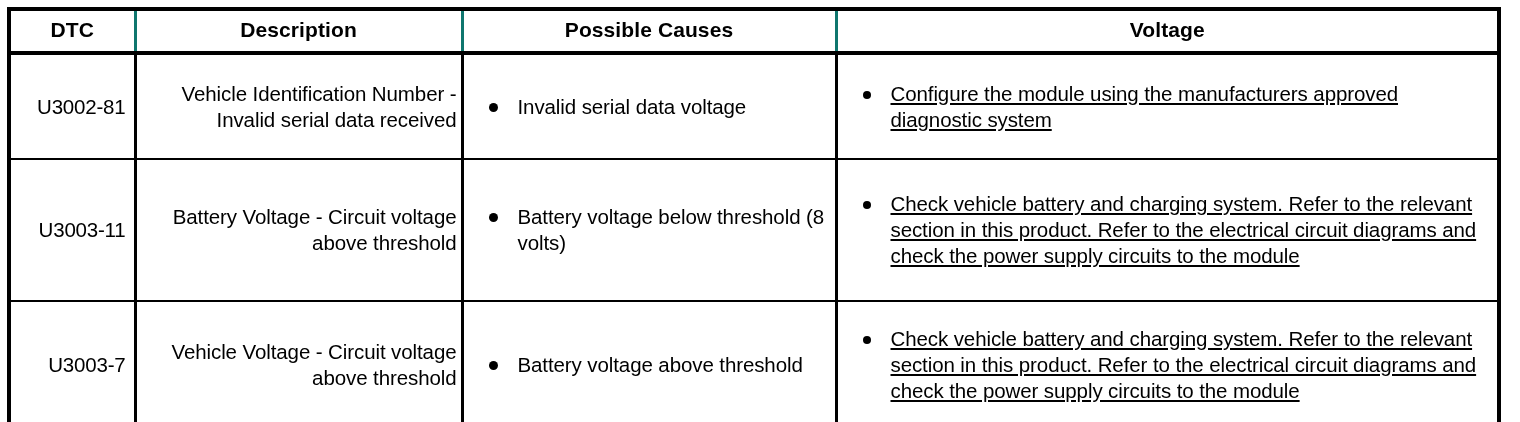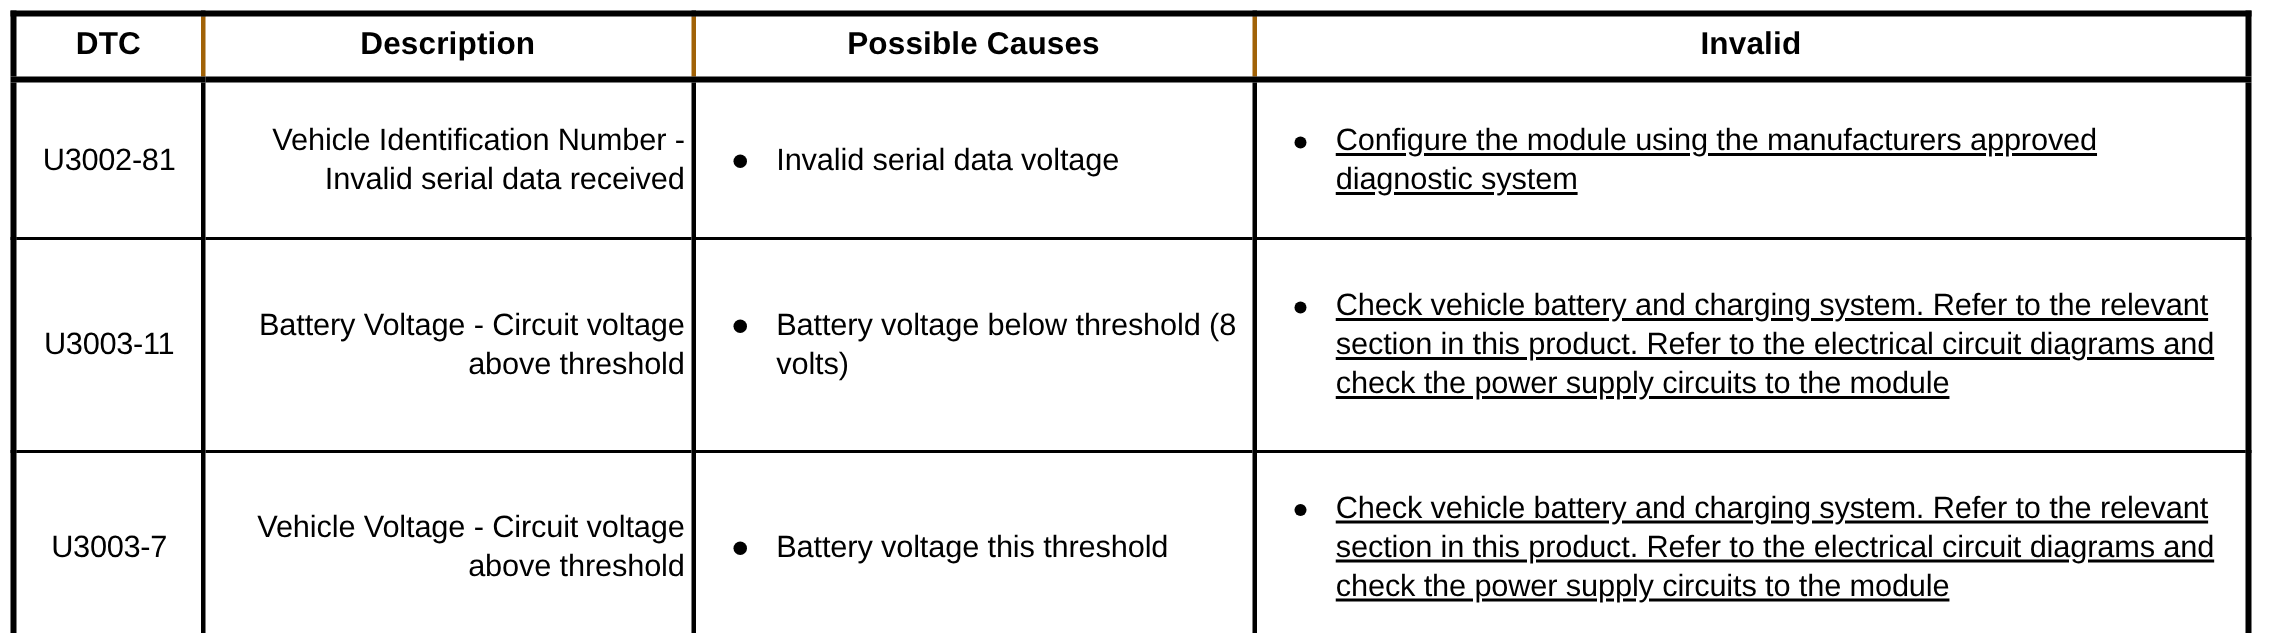--- a/index.html
+++ b/index.html
@@ -33,21 +33,21 @@
     border: 4px solid #000000;
   }
 
   table.dtc-table col.c-dtc    { width: 126px; }
   table.dtc-table col.c-desc   { width: 327px; }
   table.dtc-table col.c-cause  { width: 374px; }
   table.dtc-table col.c-action { width: 663px; }
 
   
   thead th {
-    border-right: 3px solid #a16207;
+    border-right: 3px solid #0f766e;
     border-bottom: 4px solid #000000;
     text-align: center;
     vertical-align: middle;
     font-weight: bold;
     font-size: 21px;
     line-height: 24px;
     height: 34px;
     padding: 2px 4px 4px 4px;
     letter-spacing: 0.1px;
     white-space: nowrap;
@@ -66,21 +66,21 @@
     background: #ffffff;
   }
   tbody td:last-child { border-right: none; text-decoration: underline; }
   tbody tr:last-child td { border-bottom: none; }
 
   tbody tr.r1 td { height: 91px; }
   tbody tr.r2 td { height: 128px; }
   tbody tr.r3 td { height: 113px; }
 
   td.dtc-cell {
-    text-align: center;
+    text-align: right;
     padding-left: 9px;
     white-space: nowrap;
     letter-spacing: -0.2px;
   }
 
   td.desc-cell {
     text-align: right;
     padding-left: 9px;
     padding-right: 4px;
   }
@@ -134,21 +134,21 @@
       <col class="c-desc">
       <col class="c-cause">
       <col class="c-action">
     </colgroup>
 
     <thead>
       <tr>
         <th>DTC</th>
         <th>Description</th>
         <th>Possible Causes</th>
-        <th>Invalid</th>
+        <th>Voltage</th>
       </tr>
     </thead>
 
     <tbody>
 
       <tr class="r1">
         <td class="dtc-cell">
           <span>U3002-81</span>
         </td>
         <td class="desc-cell">
@@ -201,21 +201,21 @@
         <td class="dtc-cell">
           <span>U3003-7</span>
         </td>
         <td class="desc-cell">
           <span class="desc-text">Vehicle Voltage - Circuit voltage above threshold</span>
         </td>
         <td class="cause-cell">
           <ul class="bullets">
             <li>
               <span class="bullet-dot"></span>
-              <span class="bullet-text">Battery voltage this threshold</span>
+              <span class="bullet-text">Battery voltage above threshold</span>
             </li>
           </ul>
         </td>
         <td class="action-cell">
           <ul class="bullets">
             <li>
               <span class="bullet-dot"></span>
               <span class="bullet-text">Check vehicle battery and charging system. Refer to the relevant section in this product. Refer to the electrical circuit diagrams and check the power supply circuits to the module</span>
             </li>
           </ul>

